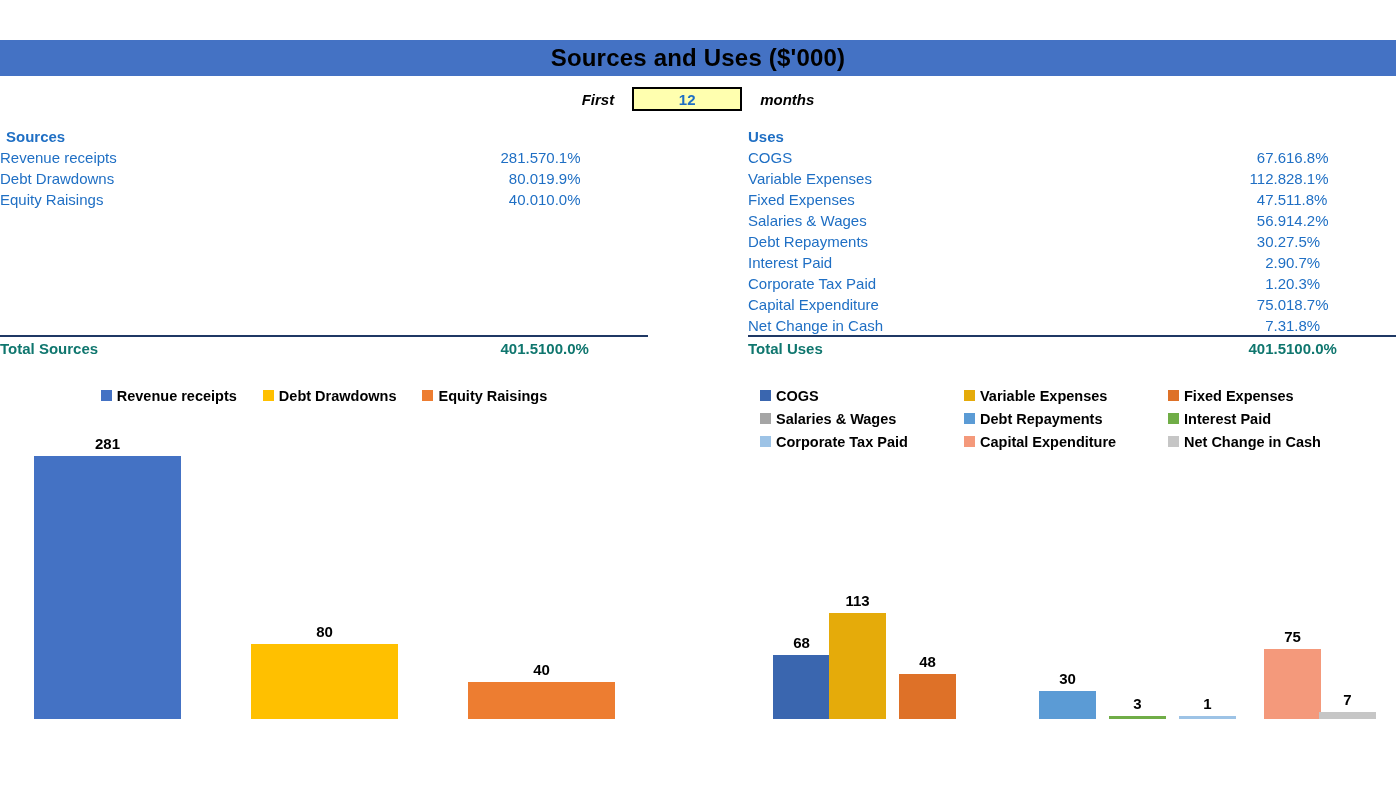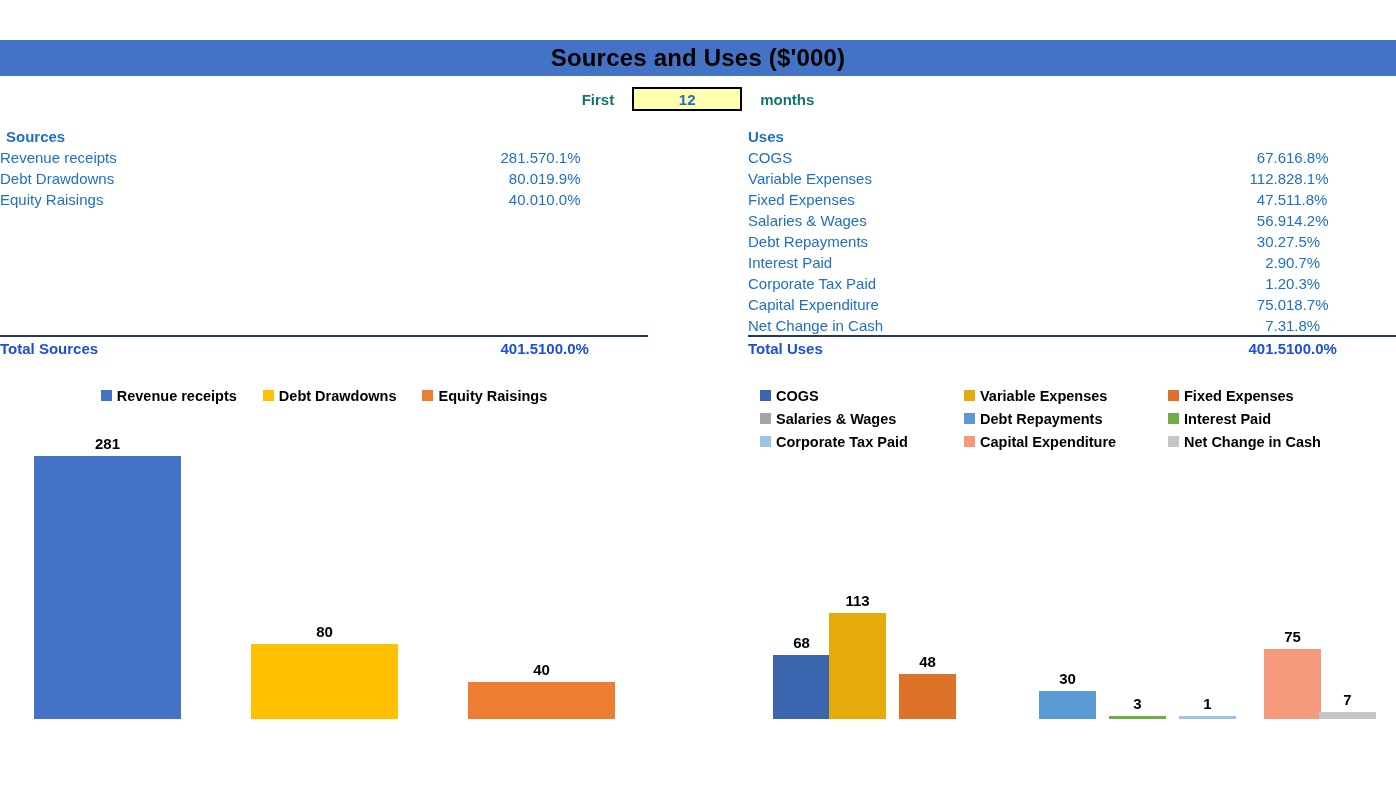--- a/index.html
+++ b/index.html
@@ -21,21 +21,21 @@
   .title-text {
     color: #000000; font-size: 24px; font-weight: bold; letter-spacing: .2px;
   }
 
   
   .period-row {
     position: absolute; left: 0; top: 86px; width: 1396px; height: 26px;
     display: flex; align-items: center; justify-content: center; gap: 0;
   }
   .period-label {
-    color: #0f766e; font-size: 15px; font-weight: bold;
+    color: #000000; font-size: 15px; font-weight: bold; font-style: italic;
   }
   .period-label.lbl-first { margin-right: 18px; }
   .period-label.lbl-months { margin-left: 18px; }
   .period-input {
     width: 110px; height: 24px; background: #FFFFAF;
     border: 2px solid #000000;
     color: #1F6FC4; font-size: 15px; font-weight: bold;
     text-align: center; line-height: 20px;
     font-family: "Liberation Sans", sans-serif;
     padding: 0;
@@ -60,21 +60,21 @@
   }
   .item-pct {
     color: #1F6FC4; font-size: 15px; text-align: left; width: 110px;
     padding-right: 6px;
   }
   .rule-row td { height: 4px; padding: 0; }
   .rule-row .rule-line {
     border-top: 2px solid #1F3864; height: 0; font-size: 0; line-height: 0;
   }
   .total-row td {
-    color: #1d4ed8; font-size: 15px; font-weight: bold; padding-top: 2px;
+    color: #0f766e; font-size: 15px; font-weight: bold; padding-top: 2px;
   }
   .total-row .item-label { padding-left: 0; }
   .spacer-row td { height: 21px; }
 
   
   .chart { position: absolute; }
   #chart-left  { left: 0px;   top: 384px; width: 648px; height: 400px; }
   #chart-right { left: 748px; top: 384px; width: 648px; height: 400px; }
 
   .legend { position: absolute; left: 0; top: 0; width: 100%; }

